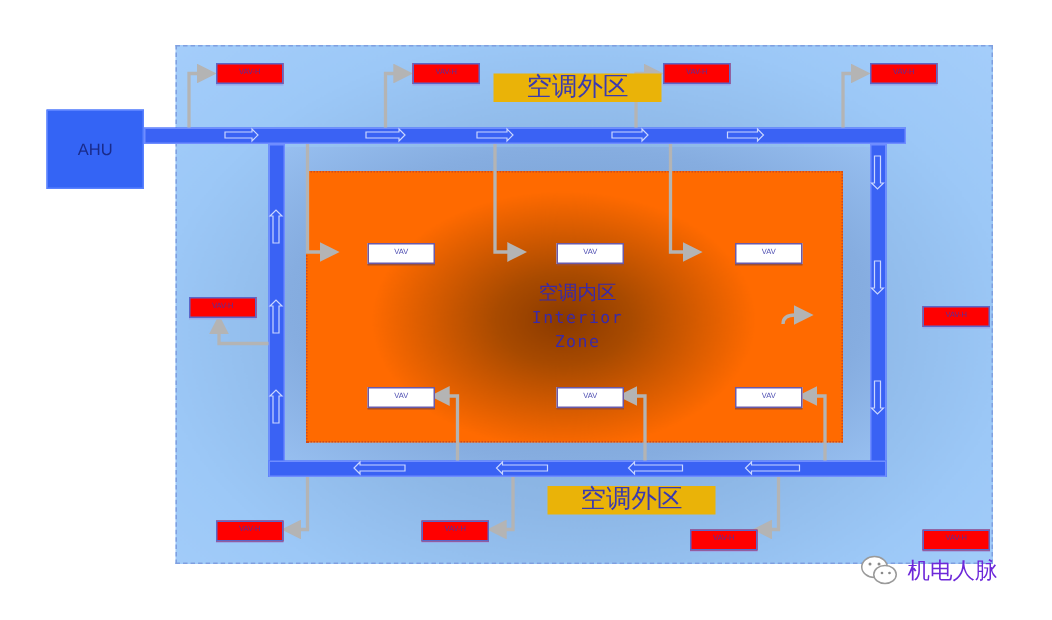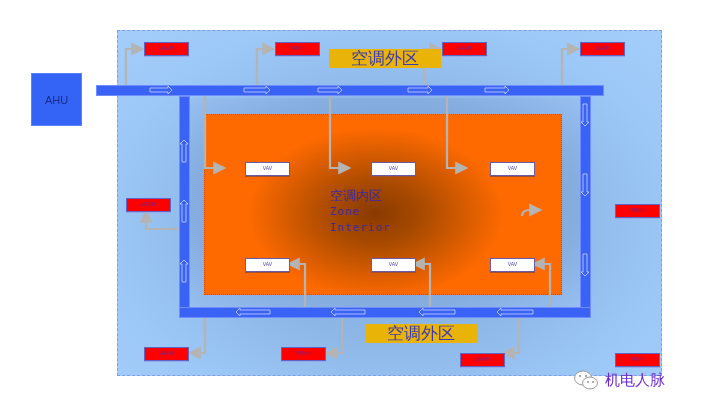--- a/index.html
+++ b/index.html
@@ -21,21 +21,21 @@
     #interior-zone {
       left: 204px; top: 114px; width: 358px; height: 181px;
       background:
         radial-gradient(ellipse 36% 48% at 48% 55%, #8a3a00 0%, #a84a00 35%, rgba(255,106,0,0) 100%),
         #ff6a00;
       border: 1px dotted #d04a1a;
     }
 
     
     #ahu {
-      left: 31px; top: 73px; width: 51px; height: 53px;
+      left: 31px; top: 73px; width: 65px; height: 53px;
       background: #3464f5; border: 1px solid #5a82ff;
       color: #1a2b8a; font-size: 11px; display: flex; align-items: center; justify-content: center;
       font-family: "Liberation Sans", sans-serif;
     }
 
     
     .duct { background: #3a62f4; border: 1px solid #6f8dff; }
     #duct-top { left: 96px; top: 85px; width: 508px; height: 11px; }
     #duct-left { left: 179px; top: 96px; width: 11px; height: 222px; }
     #duct-right { left: 580px; top: 96px; width: 11px; height: 222px; }
@@ -58,21 +58,21 @@
       box-shadow: 0 1px 0 #a05030;
     }
 
     
     .zone-label {
       position: absolute; background: #eab308; color: #3a3ab0;
       font-size: 17px; padding: 1px 22px; line-height: 17px;
       font-family: "DejaVu Sans", sans-serif;
     }
     #interior-label {
-      position: absolute; left: 330px; top: 188px; width: 110px; text-align: left;
+      position: absolute; left: 330px; top: 188px; width: 110px; text-align: center;
       color: #3a2aa8; font-family: "DejaVu Sans Mono", monospace;
     }
     #interior-label .cn { font-size: 13px; line-height: 16px; font-family: "DejaVu Sans", sans-serif; }
     #interior-label .en { font-size: 11px; line-height: 16px; letter-spacing: 1px; }
 
     
     #watermark {
       position: absolute; left: 573px; top: 369px; display: flex; align-items: center; gap: 6px;
       color: #6d28d9; font-size: 15px;
     }
@@ -163,22 +163,22 @@
 <div class="vav" style="left:490px;top:162px;"><span>VAV</span></div>
 <div class="vav" style="left:245px;top:258px;"><span>VAV</span></div>
 <div class="vav" style="left:371px;top:258px;"><span>VAV</span></div>
 <div class="vav" style="left:490px;top:258px;"><span>VAV</span></div>
 
 <div class="zone-label" style="left:329px;top:49px;">空调外区</div>
 <div class="zone-label" style="left:365px;top:324px;">空调外区</div>
 
 <div id="interior-label">
   <div class="cn">空调内区</div>
+  <div class="en">Interior</div>
   <div class="en">Zone</div>
-  <div class="en">Interior</div>
 </div>
 
 <div id="watermark">
   <svg width="26" height="22" viewBox="0 0 26 22">
     <ellipse cx="10" cy="9" rx="8.5" ry="7" fill="#ffffff" stroke="#9a9a9a" stroke-width="1"></ellipse>
     <ellipse cx="17" cy="14" rx="7.5" ry="6" fill="#ffffff" stroke="#9a9a9a" stroke-width="1"></ellipse>
     <circle cx="7" cy="7" r="1" fill="#8a8a8a"></circle>
     <circle cx="13" cy="7" r="1" fill="#8a8a8a"></circle>
     <circle cx="15" cy="13" r="0.9" fill="#8a8a8a"></circle>
     <circle cx="20" cy="13" r="0.9" fill="#8a8a8a"></circle>

